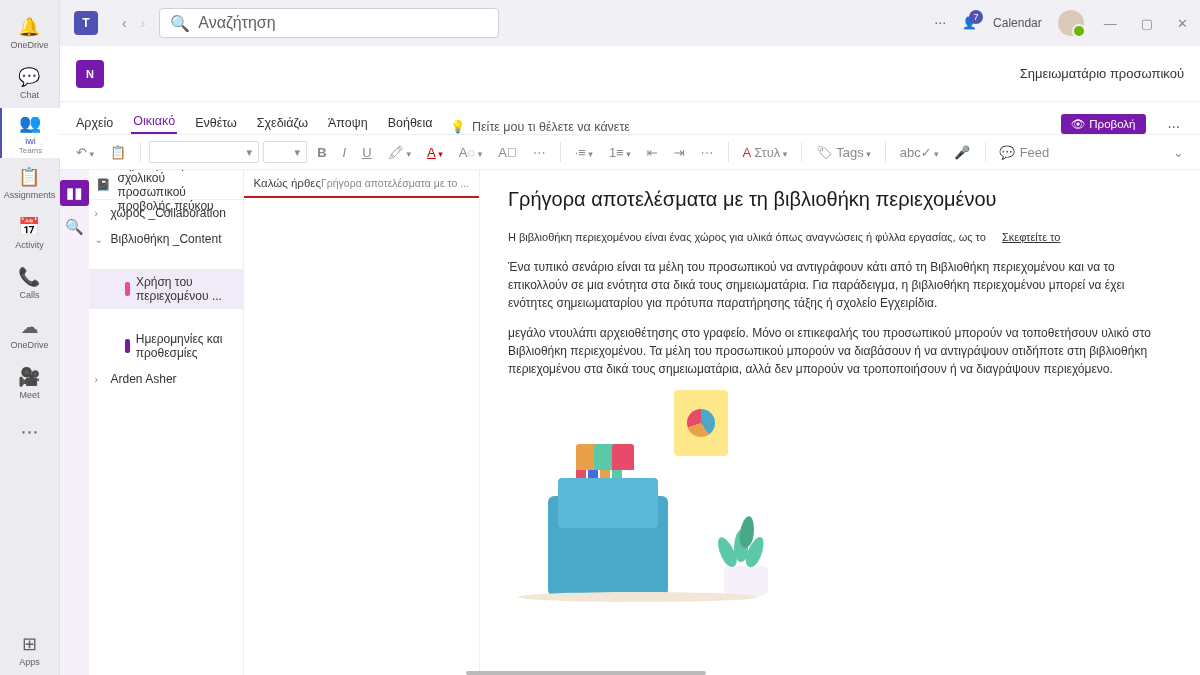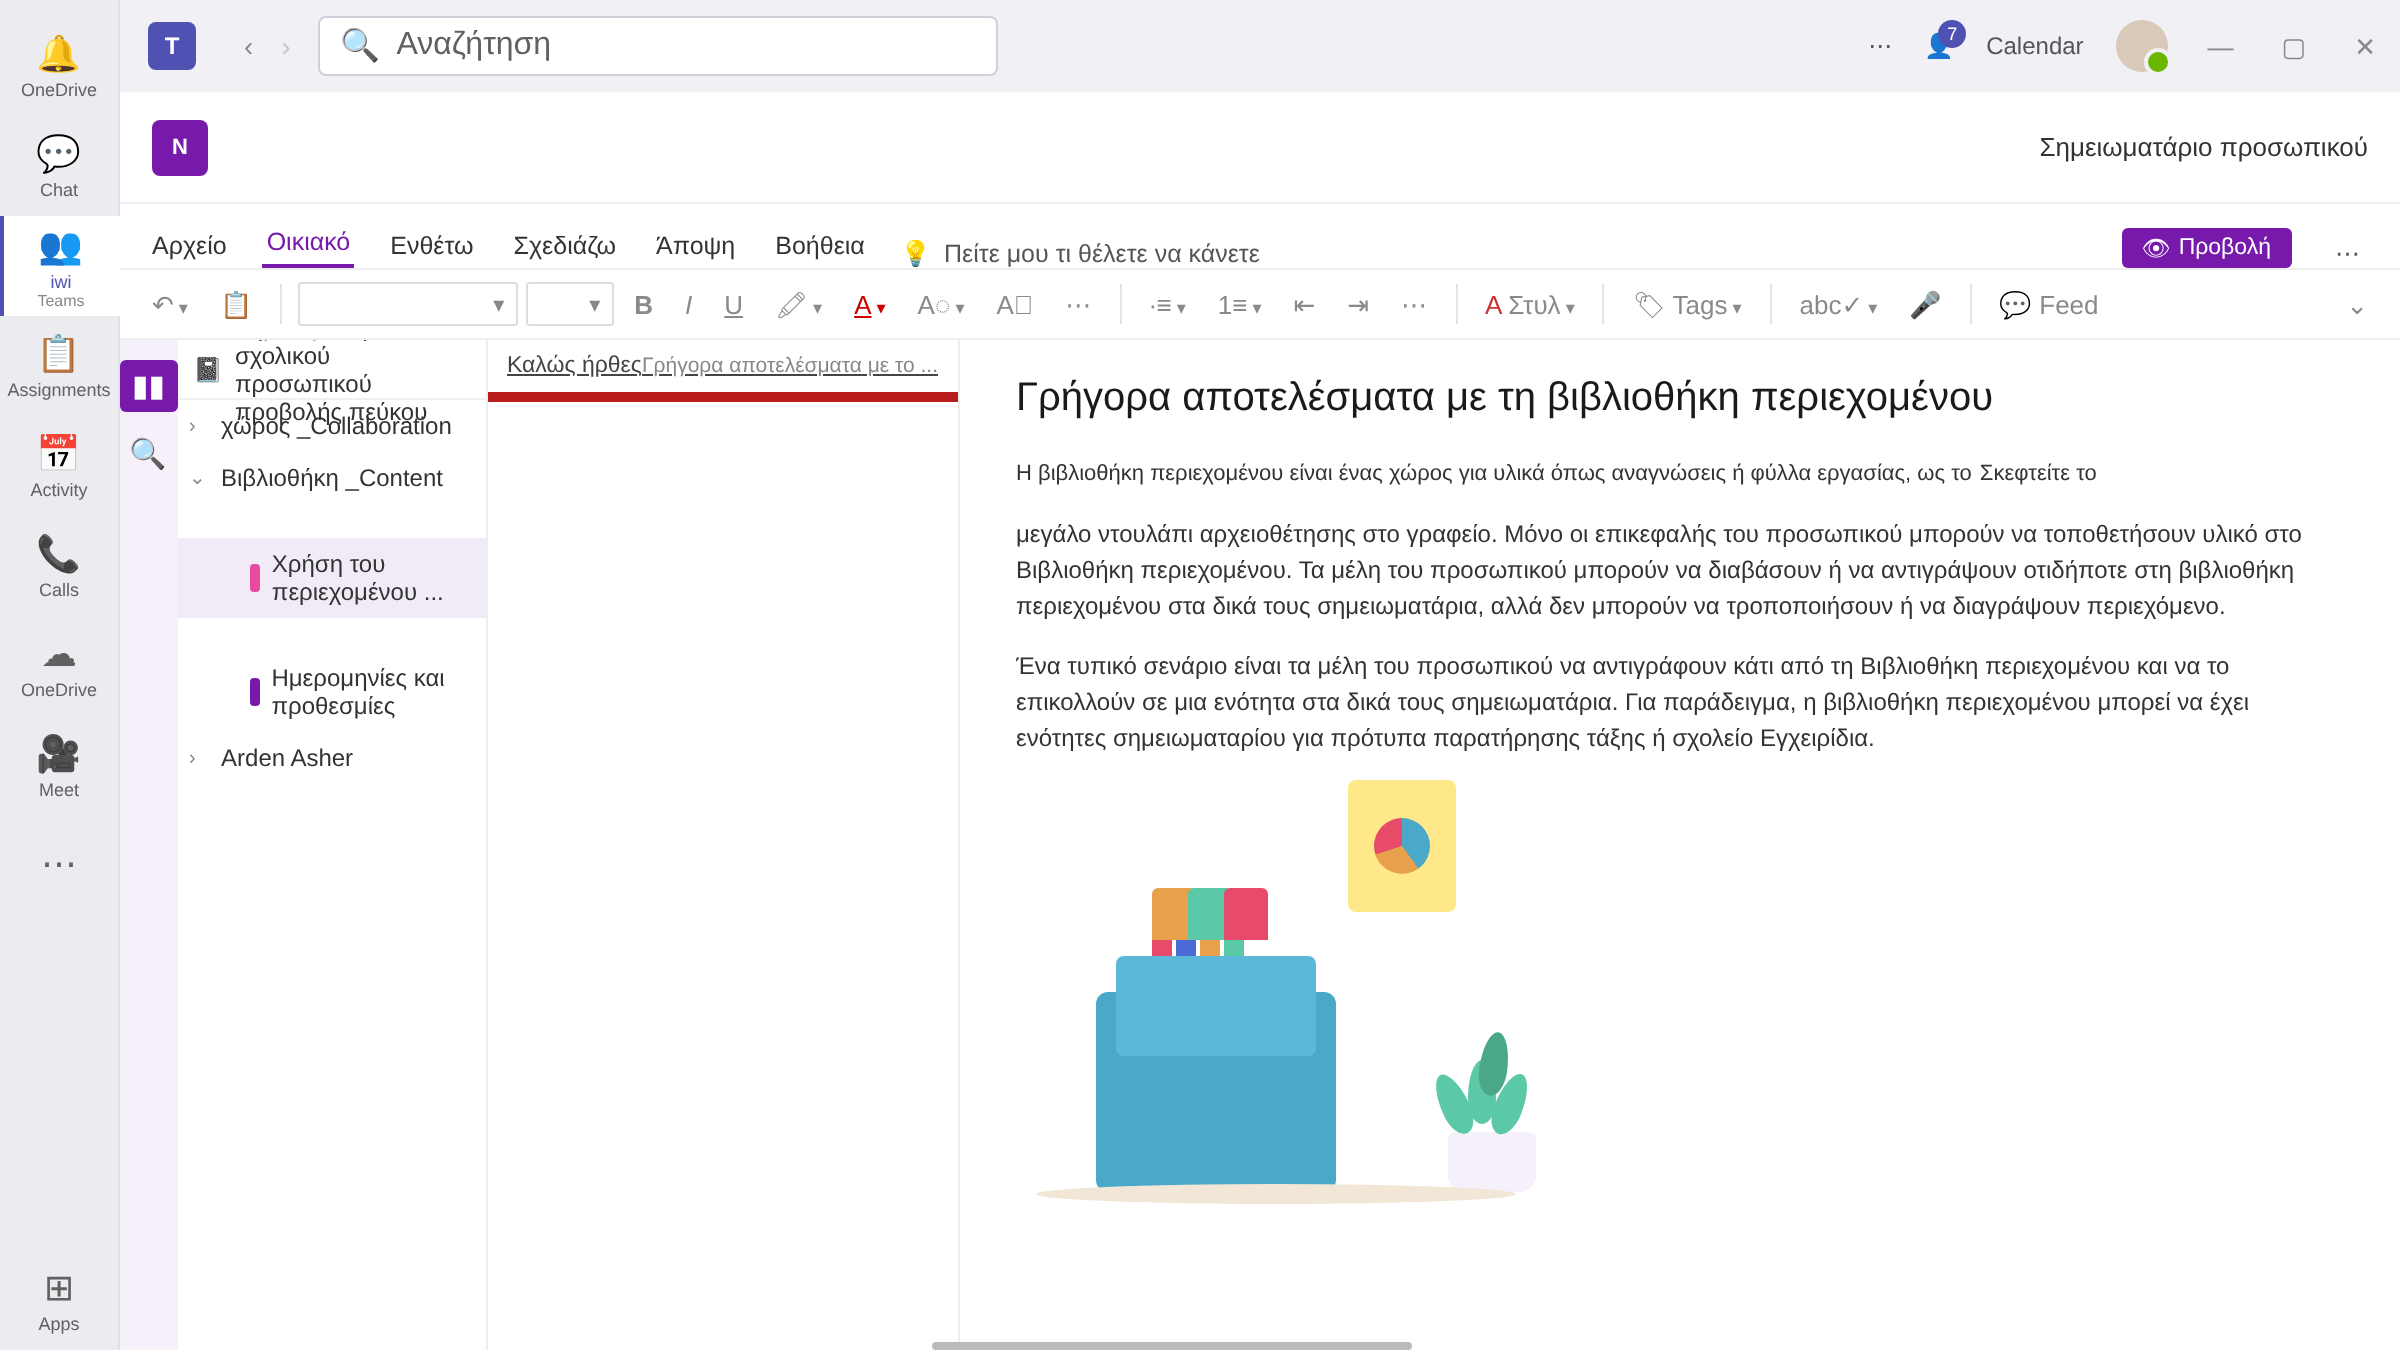--- a/index.html
+++ b/index.html
@@ -68,29 +68,29 @@
 .sec { padding: 6px 8px 6px 22px; font-size: 12px; color: #333; cursor: pointer; display: flex; align-items: center; gap: 6px; position: relative; }
 .sec .chev { position: absolute; left: 6px; color: #888; font-size: 10px; }
 .sec.indent { padding-left: 36px; margin-top: 17px; }
 .sec .tab { width: 8px; height: 14px; border-radius: 2px; display: inline-block; }
 .sec.sel { background: #f0ebf6; }
 .t-pink { background: #e84aa0; }
 .t-teal { background: #3ea8a0; }
 .t-purple { background: #7719aa; }
 
 .pages { flex: 1; display: flex; flex-direction: column; }
-.pg { padding: 7px 10px; font-size: 11.5px; color: #444; cursor: pointer; border-bottom: 5px solid #b91c1c; white-space: nowrap; overflow: hidden; text-overflow: ellipsis; text-decoration: underline; }
+.pg { padding: 7px 10px; font-size: 11.5px; color: #444; cursor: pointer; border-bottom: 2px solid #b91c1c; white-space: nowrap; overflow: hidden; text-overflow: ellipsis; }
 .pg .snip { color: #888; font-size: 10.5px; }
 
 
 .content { flex: 1; padding: 18px 28px; overflow: auto; font-size: 12px; color: #333; }
 .content h1 { font-size: 20px; font-weight: 400; color: #1a1a1a; margin-bottom: 18px; }
 .content p { margin-bottom: 12px; line-height: 1.5; max-width: 760px; }
 .content .lead { font-size: 11px; }
-.content .think { display: inline-block; margin-left: 4px; }
+.content .think { display: inline-block; margin-left: 16px; text-decoration: underline; }
 
 
 .illus { width: 280px; height: 220px; margin-top: 10px; position: relative; }
 .ground { position: absolute; bottom: 8px; left: 10px; width: 240px; height: 10px; background: #f2e6d6; border-radius: 50%; }
 .cabinet { position: absolute; bottom: 14px; left: 40px; width: 120px; height: 100px; background: #4aa8c8; border-radius: 6px; }
 .drawer { position: absolute; top: -18px; left: 10px; width: 100px; height: 50px; background: #5bb8d8; border-radius: 4px; }
 .folders { position: absolute; top: -34px; left: 18px; width: 80px; height: 24px; }
 .fold { display: inline-block; width: 22px; height: 26px; border-radius: 3px 3px 0 0; margin-right: -4px; }
 .fold.a{background:#e8a04a;} .fold.b{background:#5bc8a8;} .fold.c{background:#e84a6a;}
 .shelf-books { position: absolute; bottom: 112px; left: 68px; display: flex; align-items: flex-end; gap: 2px; }
@@ -286,22 +286,22 @@
           <span>Καλώς ήρθες</span><span class="snip">Γρήγορα αποτελέσματα με το ...</span>
         </div>
       </div>
     </div>
 
     <div class="content">
       <h1>Γρήγορα αποτελέσματα με τη βιβλιοθήκη περιεχομένου</h1>
       <p class="lead">
         <span>Η βιβλιοθήκη περιεχομένου είναι ένας χώρος για υλικά όπως αναγνώσεις ή φύλλα εργασίας, ως το</span><span class="think">Σκεφτείτε το</span>
       </p>
+      <p>Ένα τυπικό σενάριο είναι τα μέλη του προσωπικού να αντιγράφουν κάτι από τη Βιβλιοθήκη περιεχομένου και να το επικολλούν σε μια ενότητα στα δικά τους σημειωματάρια. Για παράδειγμα, η βιβλιοθήκη περιεχομένου μπορεί να έχει ενότητες σημειωματαρίου για πρότυπα παρατήρησης τάξης ή σχολείο Εγχειρίδια.</p>
       <p>μεγάλο ντουλάπι αρχειοθέτησης στο γραφείο. Μόνο οι επικεφαλής του προσωπικού μπορούν να τοποθετήσουν υλικό στο Βιβλιοθήκη περιεχομένου. Τα μέλη του προσωπικού μπορούν να διαβάσουν ή να αντιγράψουν οτιδήποτε στη βιβλιοθήκη περιεχομένου στα δικά τους σημειωματάρια, αλλά δεν μπορούν να τροποποιήσουν ή να διαγράψουν περιεχόμενο.</p>
-      <p>Ένα τυπικό σενάριο είναι τα μέλη του προσωπικού να αντιγράφουν κάτι από τη Βιβλιοθήκη περιεχομένου και να το επικολλούν σε μια ενότητα στα δικά τους σημειωματάρια. Για παράδειγμα, η βιβλιοθήκη περιεχομένου μπορεί να έχει ενότητες σημειωματαρίου για πρότυπα παρατήρησης τάξης ή σχολείο Εγχειρίδια.</p>
 
       <div class="illus">
         <div class="poster">
             <div class="pie"></div>
           </div>
         <div class="shelf-books">
             <div class="bk1"></div>
             <div class="bk2"></div>
             <div class="bk3"></div>
             <div class="bk4"></div>

